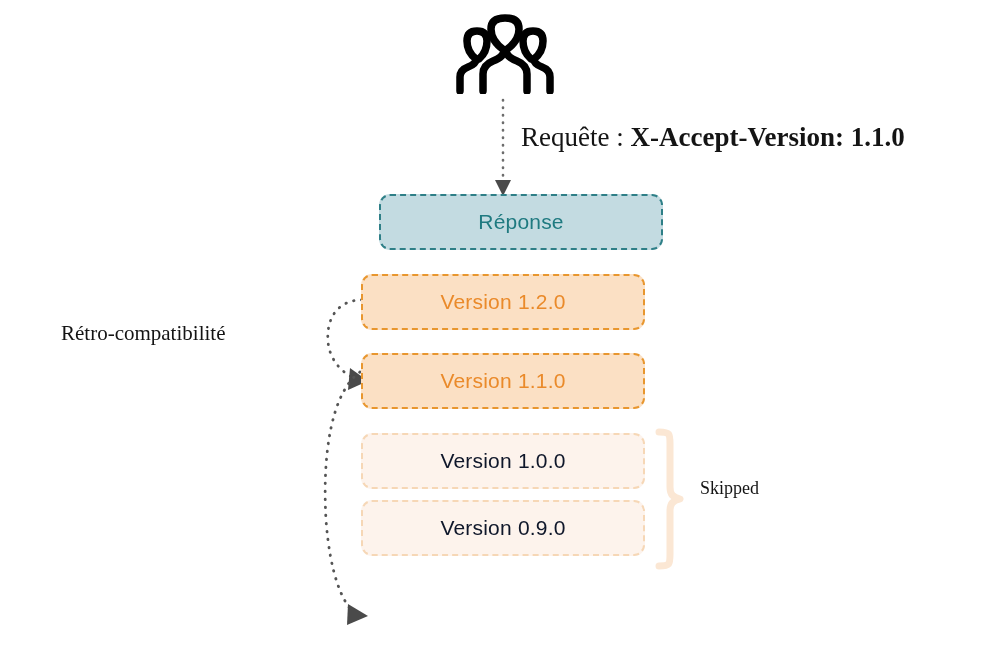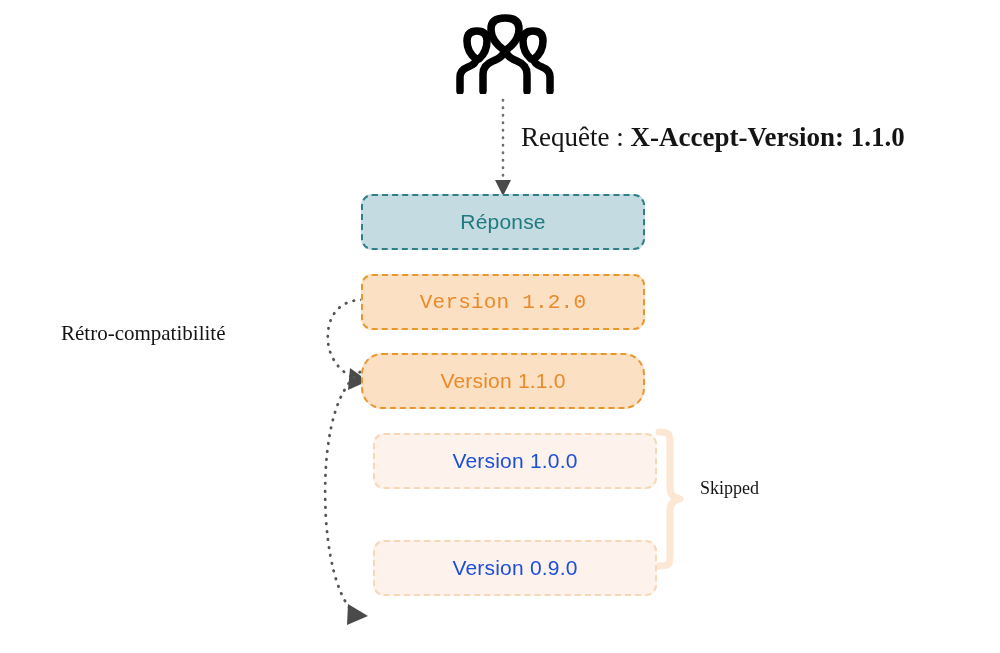--- a/index.html
+++ b/index.html
@@ -51,38 +51,38 @@
     display: flex;
     align-items: center;
     justify-content: center;
     font-size: 21px;
     letter-spacing: 0.2px;
   }
   .box.teal {
     background: #c3dbe1;
     border: 2px dashed #2e7f87;
     color: #1f7a80;
+    margin-left: 18px;
   }
   .box.orange {
     background: #fbe0c4;
     border: 2px dashed #e8962e;
     color: #ea8a2a;
   }
   .box.orange.faded {
     background: #fdf3ec;
     border: 2px dashed #f6d7b6;
-    color: #1d4ed8;
-    margin-left: 12px;
+    color: #0f172a;
   }
 
   #box-reponse       { top: 194px; }
-  #box-v120          { top: 274px; font-family: Liberation Mono, monospace; }
-  #box-v110          { top: 353px; border-radius: 21px; }
+  #box-v120          { top: 274px; }
+  #box-v110          { top: 353px; }
   #box-v100          { top: 433px; }
-  #box-v090          { top: 540px; }
+  #box-v090          { top: 500px; }
   #box-reponse-finale{ top: 592px; }
 
   
   .serif-label {
     position: absolute;
     font-family: "Liberation Serif", "DejaVu Serif", serif;
     color: #141414;
     white-space: nowrap;
   }
   #request-label {

